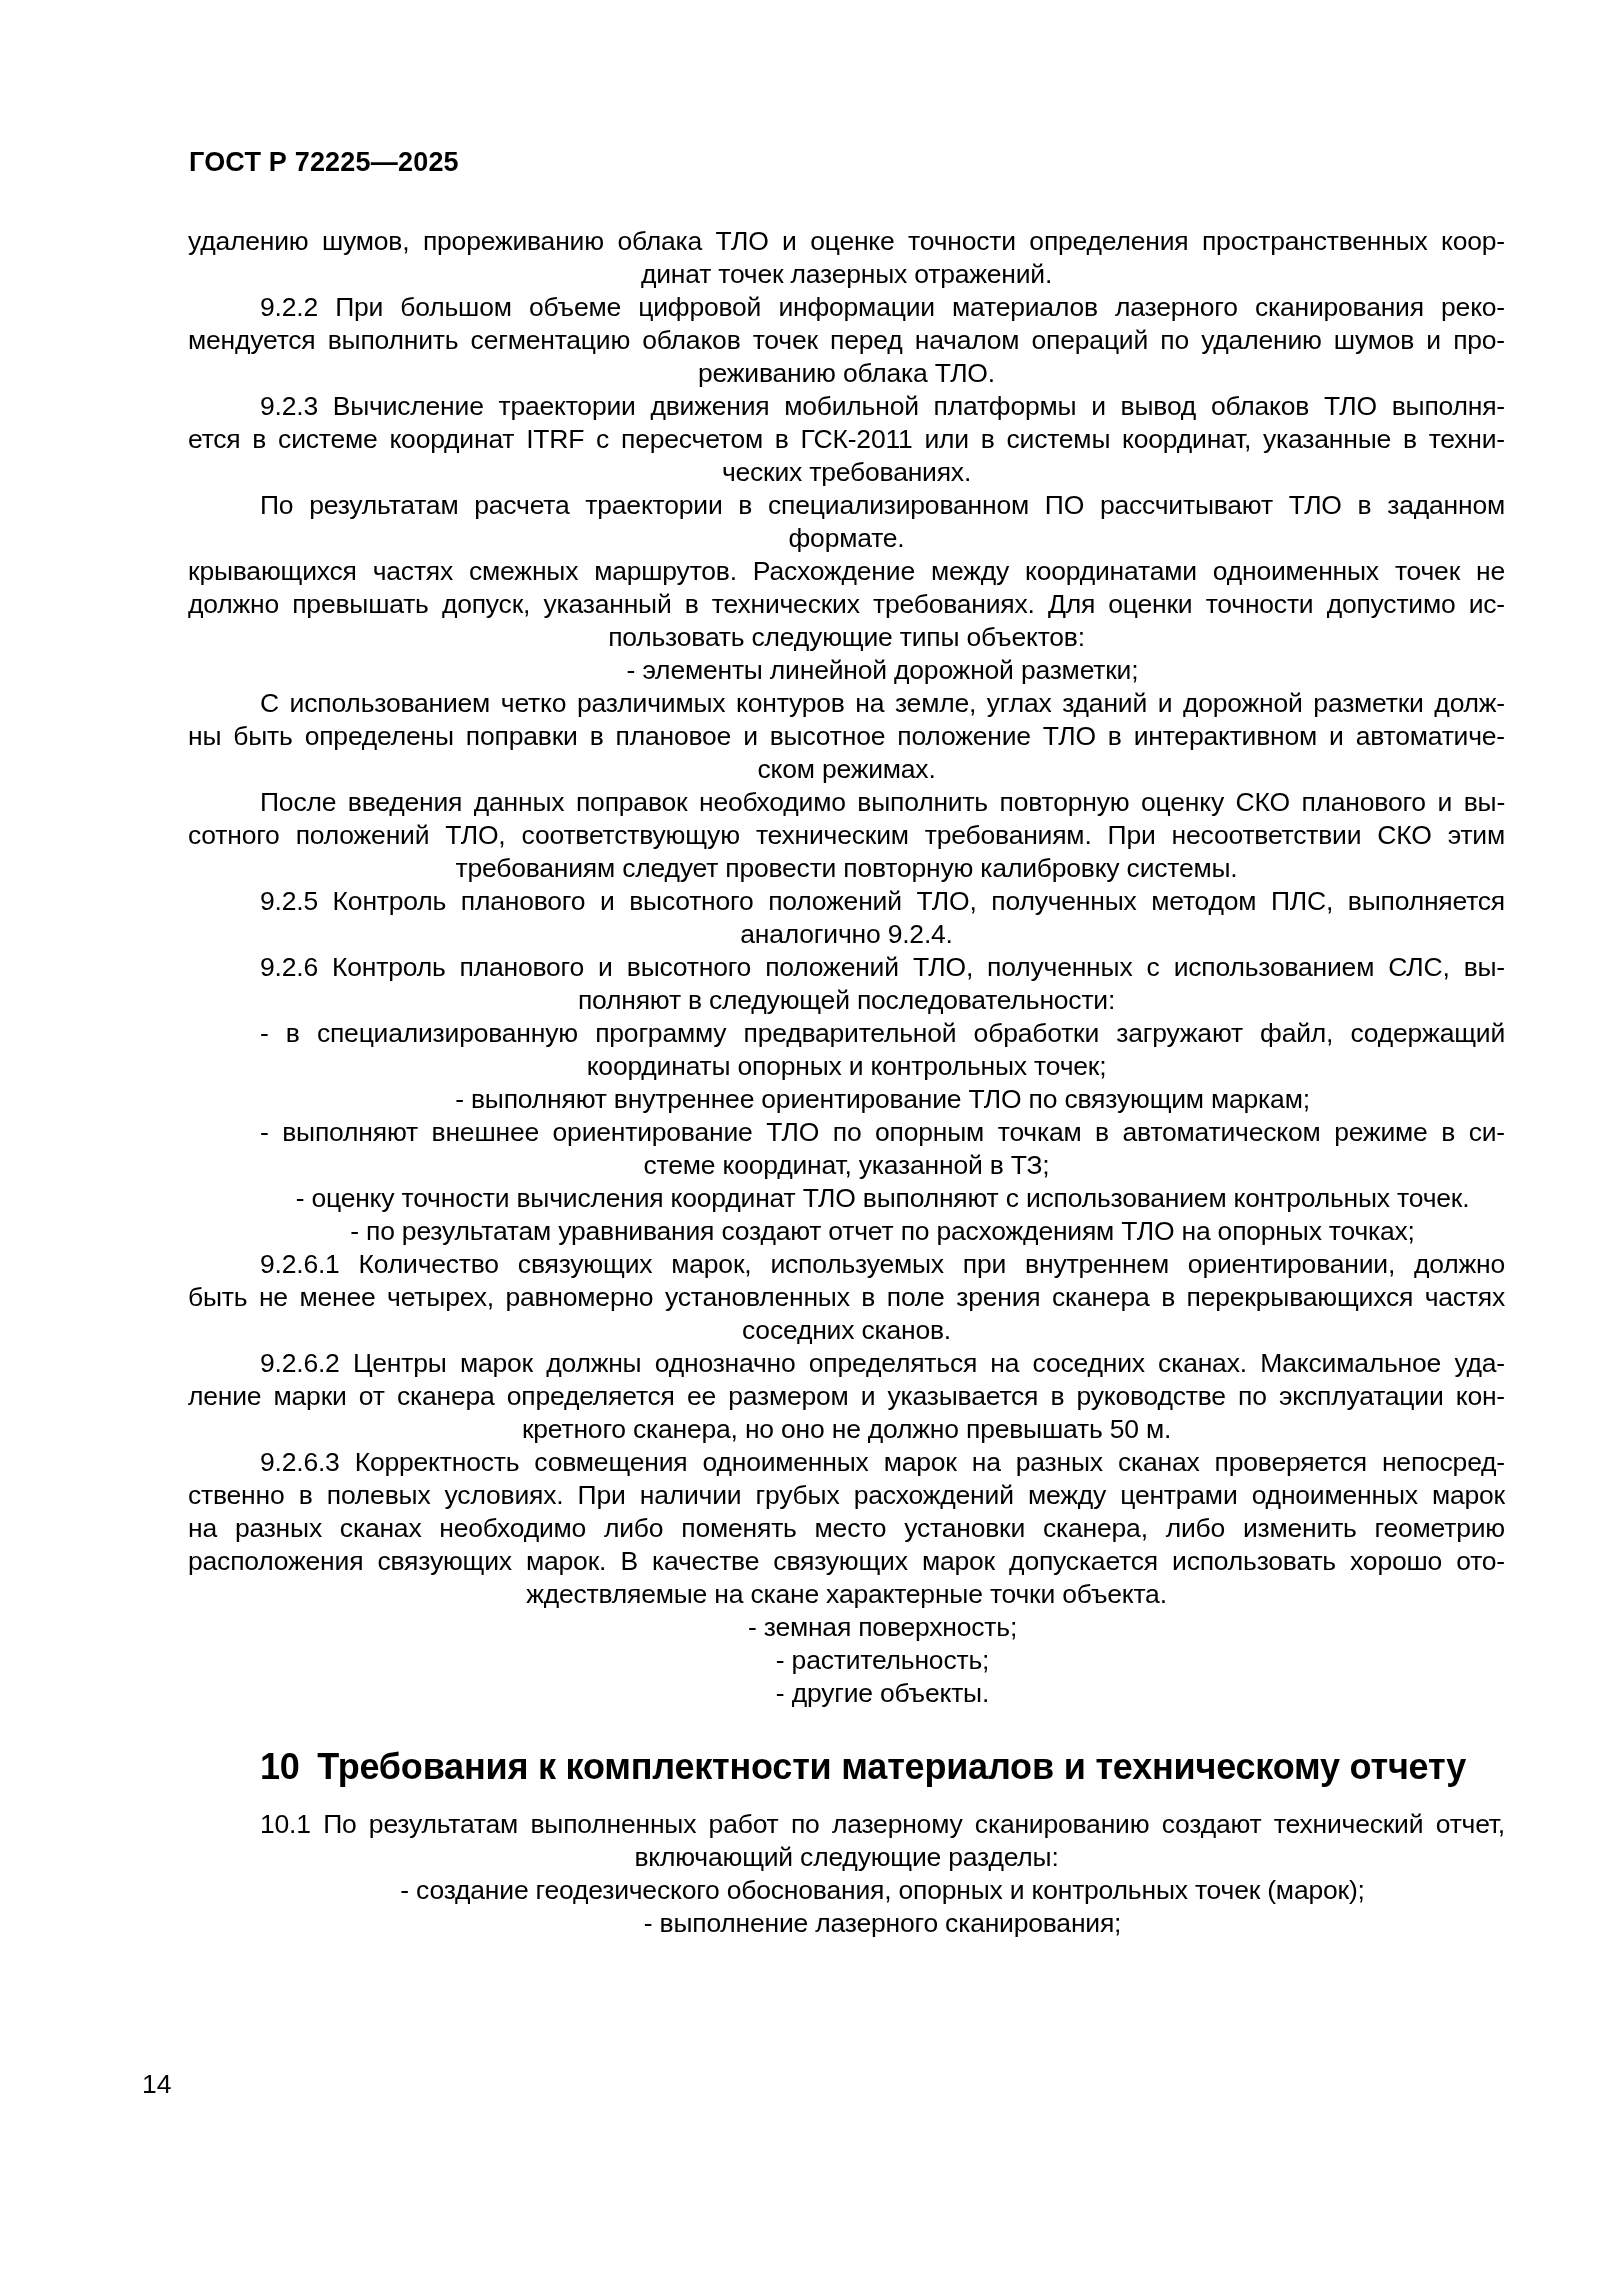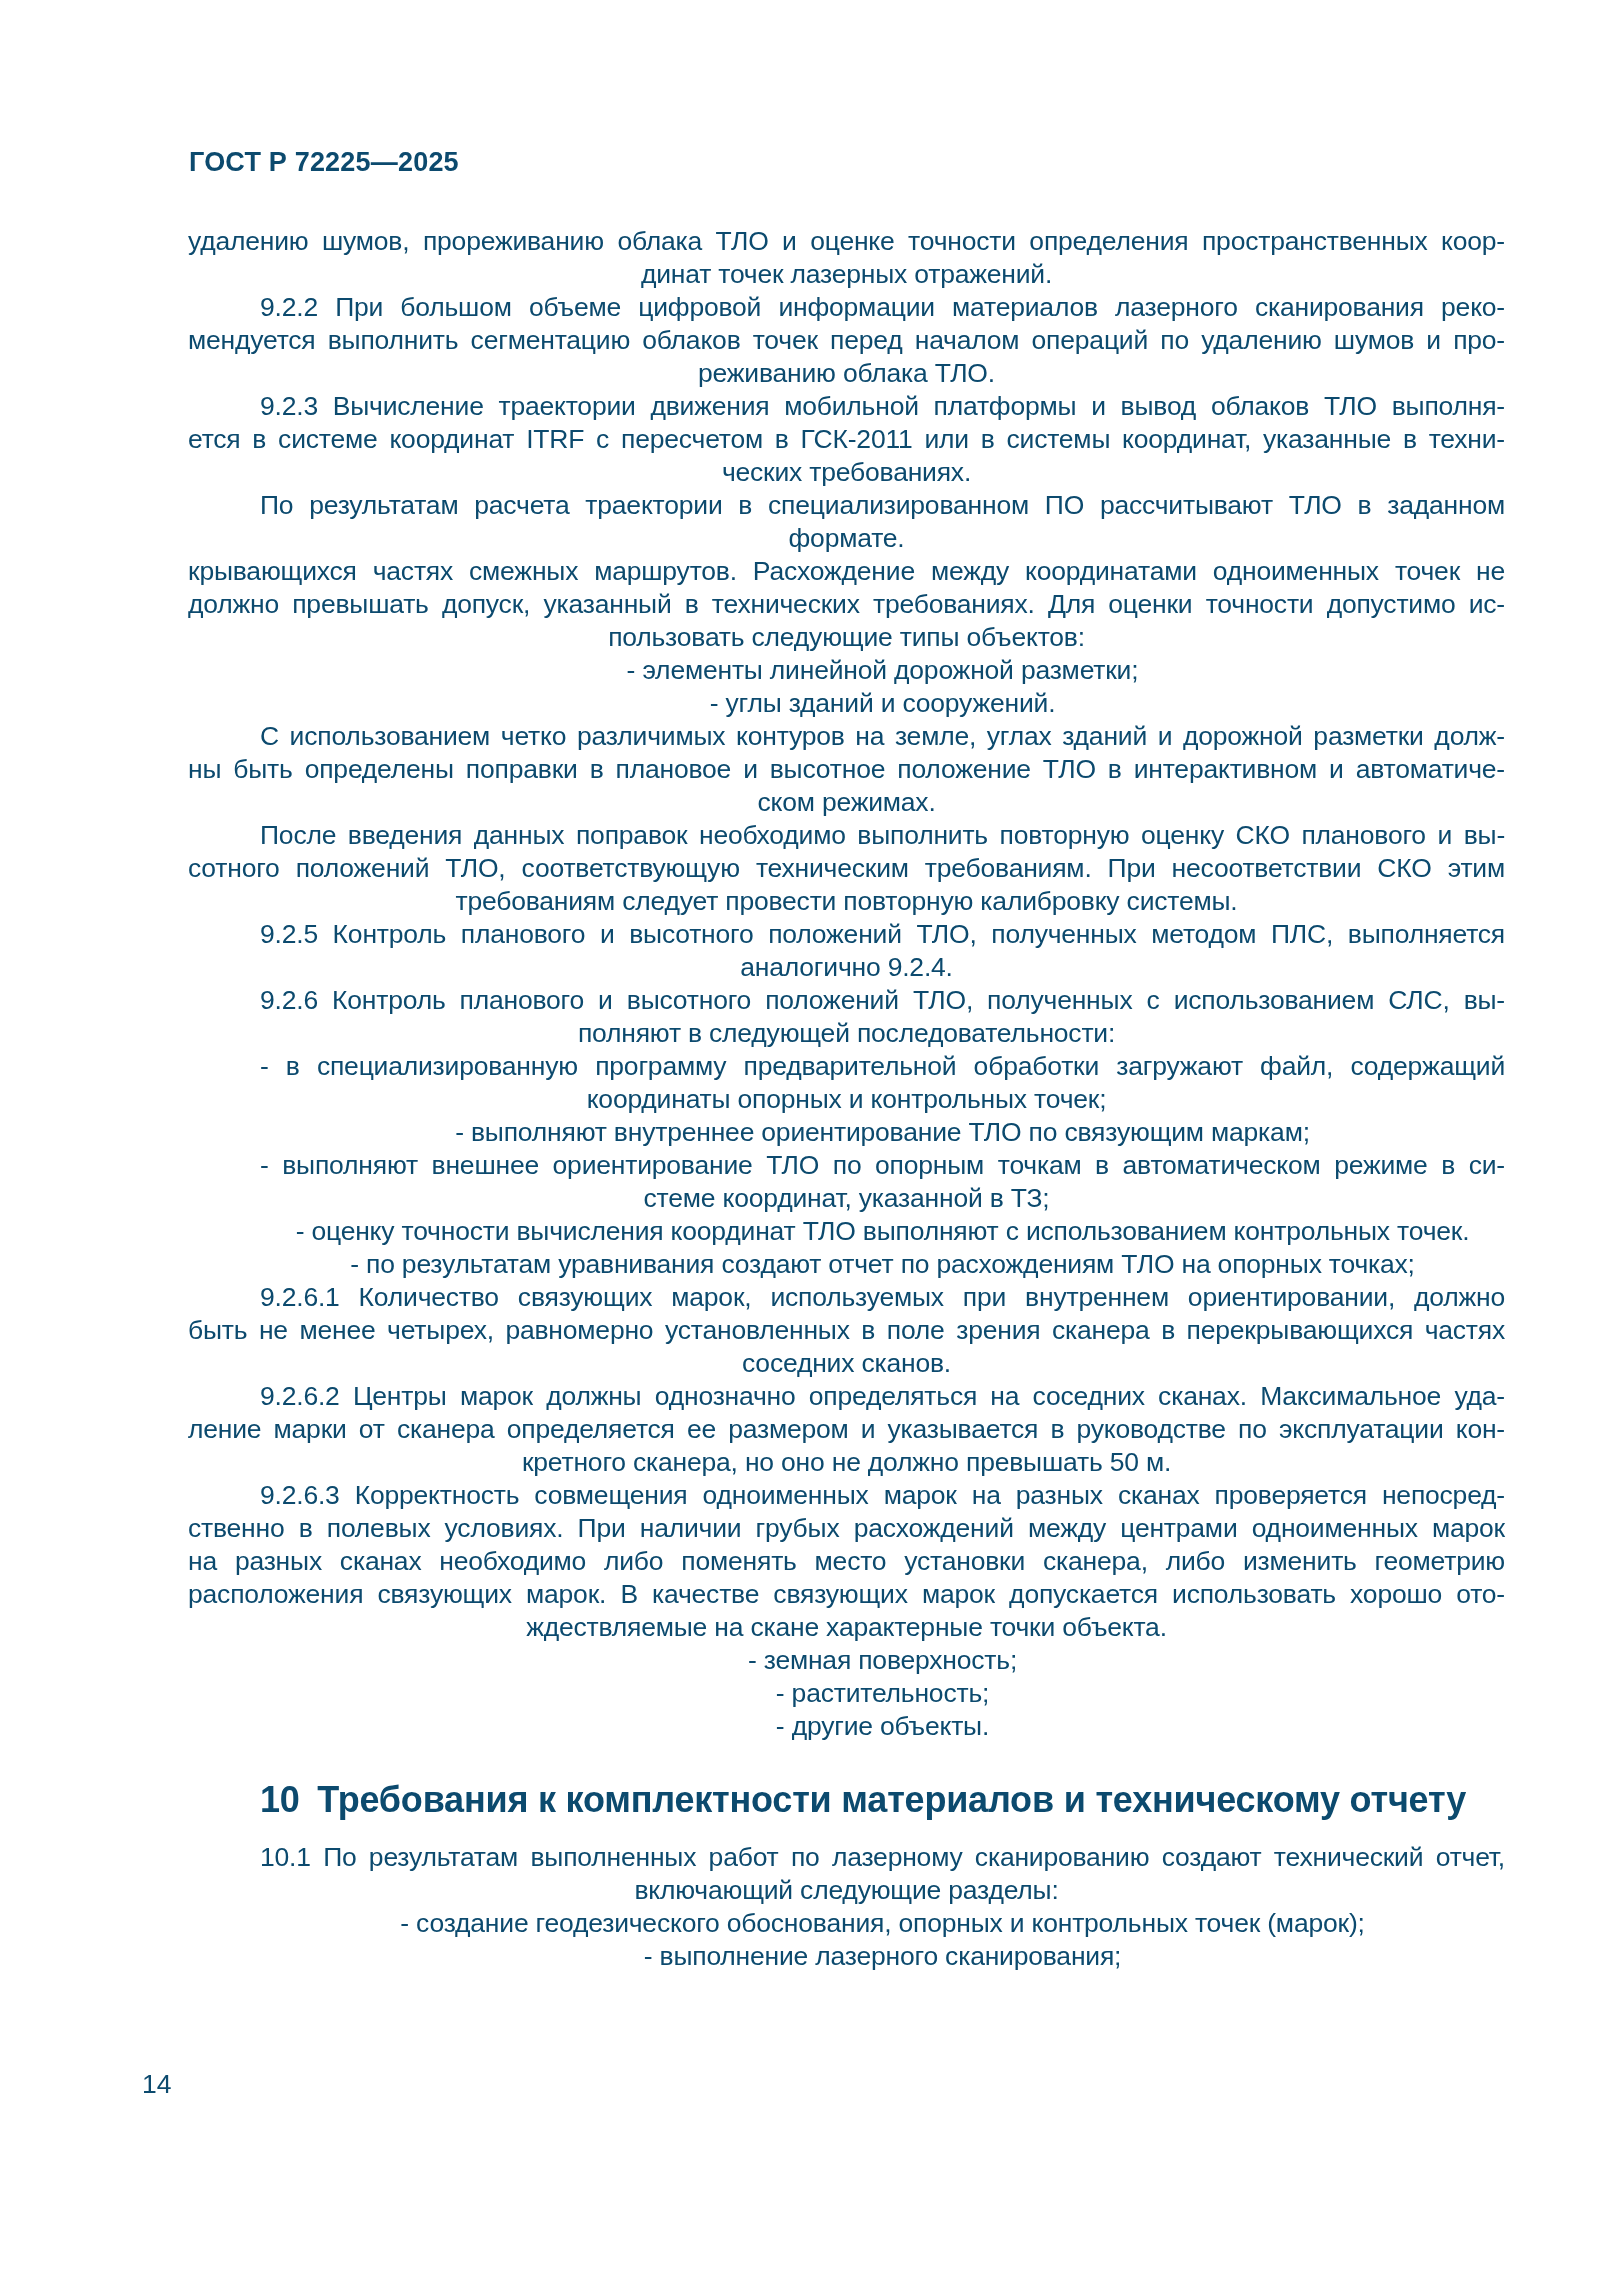--- a/index.html
+++ b/index.html
@@ -31,21 +31,21 @@
   }
   .heading-num{margin-right:17.6px;}
   .page-number{
     position:absolute;left:142px;top:2068px;
     font-size:26.5px;line-height:32px;
   }
 </style>
 </head>
 <body>
 
-<div class="page" style="background: rgb(255, 255, 255); color: #0c4a6e; border-radius: 23px;">
+<div class="page" style="background: rgb(255, 255, 255); color: #000000; border-radius: 23px;">
   <div class="doc-header">ГОСТ Р 72225—2025</div>
 
   <div class="body-text" id="body-text">
       <div>
         <div class="line jline">удалению шумов, прореживанию облака ТЛО и оценке точности определения пространственных коор-</div>
         <div class="line lline">динат точек лазерных отражений.</div>
       </div>
       <div>
         <div class="line jline indent">9.2.2 При большом объеме цифровой информации материалов лазерного сканирования реко-</div>
         <div class="line jline">мендуется выполнить сегментацию облаков точек перед началом операций по удалению шумов и про-</div>
@@ -60,23 +60,20 @@
         <div class="line jline indent">По результатам расчета траектории в специализированном ПО рассчитывают ТЛО в заданном</div>
         <div class="line lline">формате.</div>
       </div>
       <div>
         <div class="line jline">крывающихся частях смежных маршрутов. Расхождение между координатами одноименных точек не</div>
         <div class="line jline">должно превышать допуск, указанный в технических требованиях. Для оценки точности допустимо ис-</div>
         <div class="line lline">пользовать следующие типы объектов:</div>
       </div>
       <div>
         <div class="line lline indent">- элементы линейной дорожной разметки;</div>
-      </div>
-      <div>
-        <div class="line lline indent">- углы зданий и сооружений.</div>
       </div>
       <div>
         <div class="line jline indent">С использованием четко различимых контуров на земле, углах зданий и дорожной разметки долж-</div>
         <div class="line jline">ны быть определены поправки в плановое и высотное положение ТЛО в интерактивном и автоматиче-</div>
         <div class="line lline">ском режимах.</div>
       </div>
       <div>
         <div class="line jline indent">После введения данных поправок необходимо выполнить повторную оценку СКО планового и вы-</div>
         <div class="line jline">сотного положений ТЛО, соответствующую техническим требованиям. При несоответствии СКО этим</div>
         <div class="line lline">требованиям следует провести повторную калибровку системы.</div>

